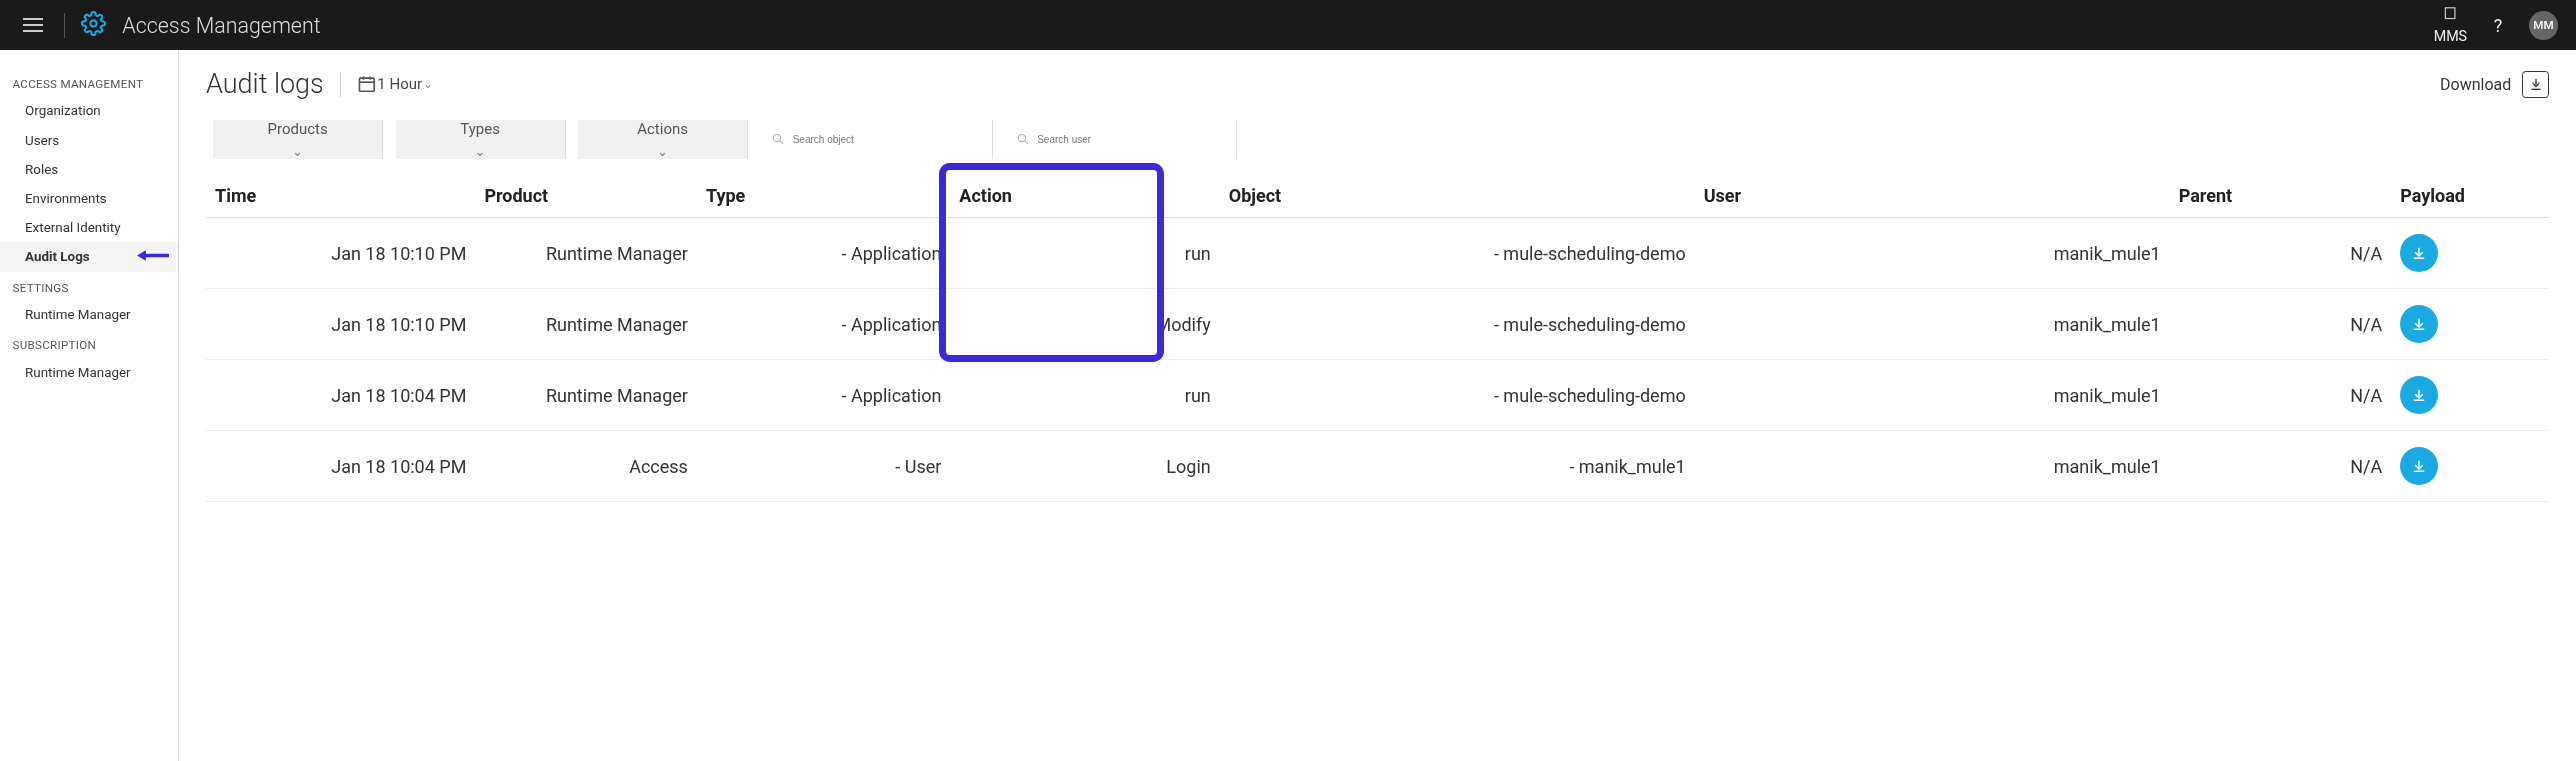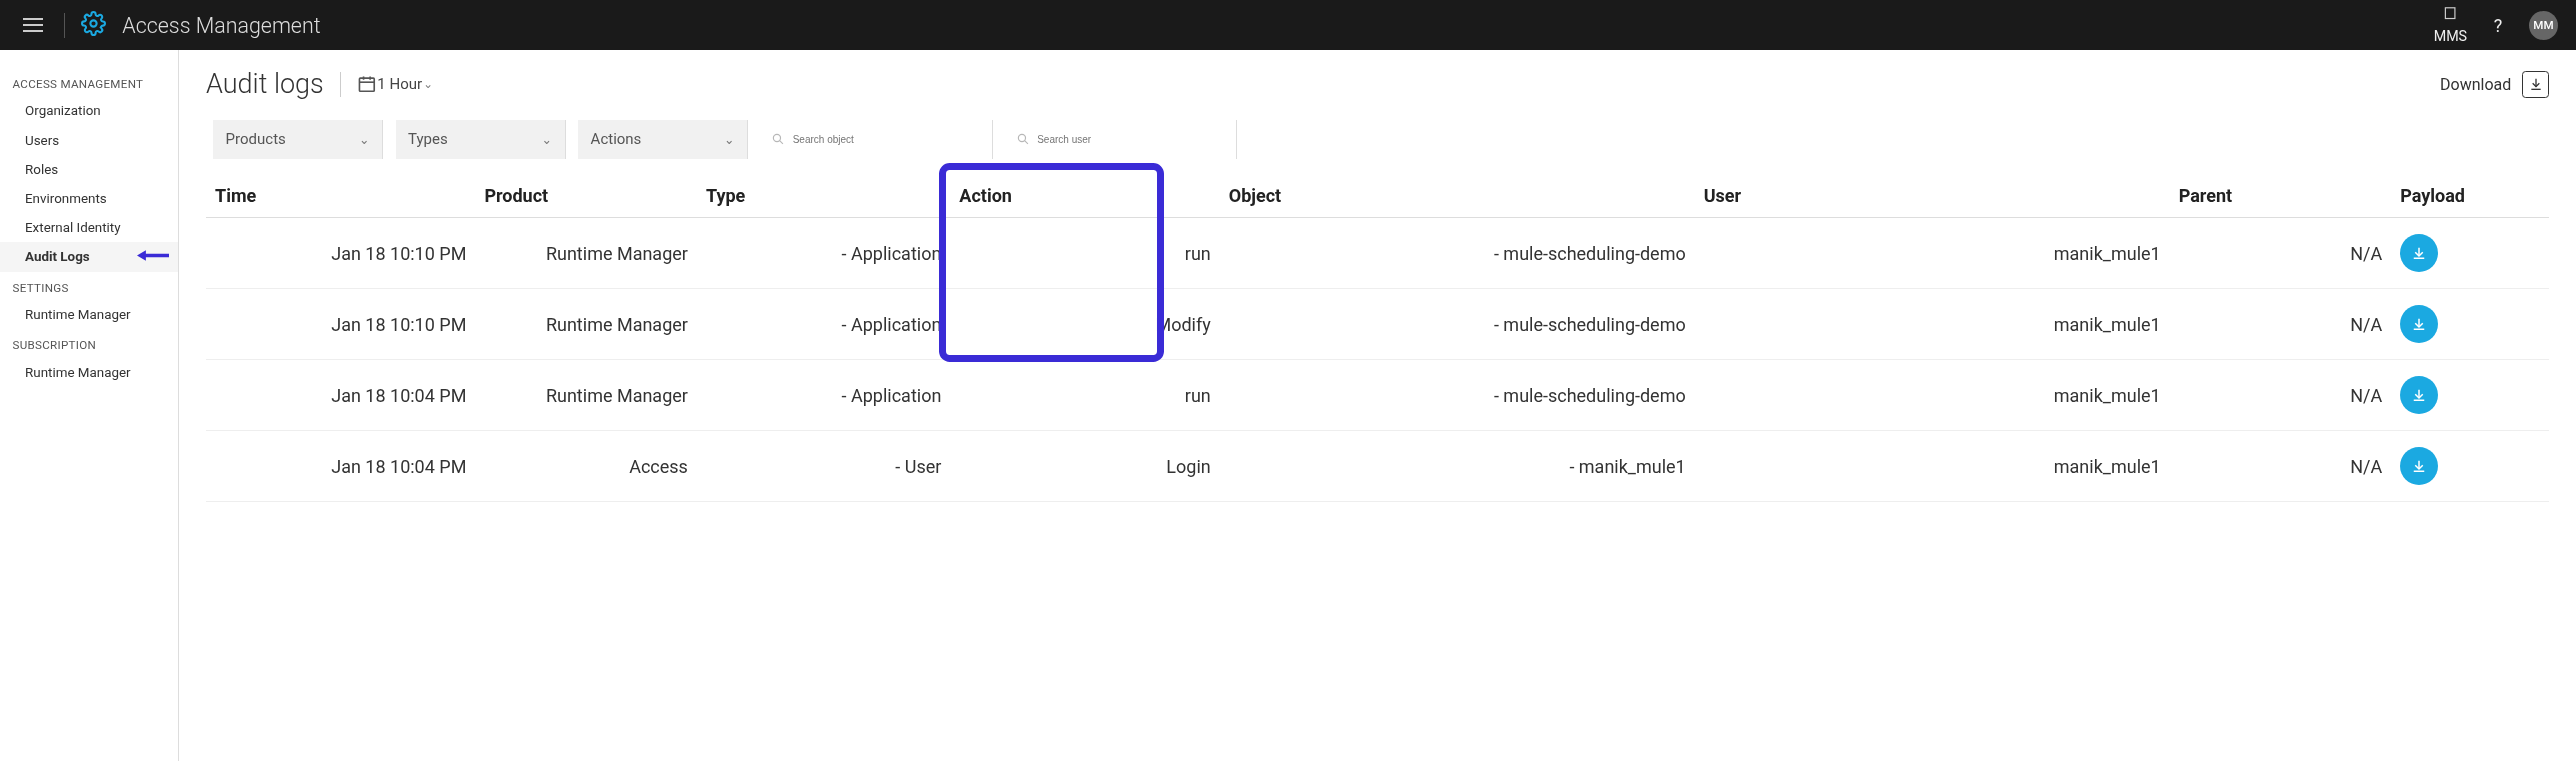--- a/index.html
+++ b/index.html
@@ -33,21 +33,21 @@
   .page-head h1 { font-size:27px; font-weight:300; color:#333; }
   .page-head .vsep { width:0.9px; height:25px; background:#ccc; }
   .time-picker { display:flex; align-items:center; gap:1px; cursor:pointer; color:#444; font-size:15px;}
   .time-picker svg { width:19.7px; height:19.7px; }
   .page-head .spacer { flex:1; }
   .download { display:flex; align-items:center; gap:10.7px; color:#333; font-size:16px; cursor:pointer;}
   .download .dl-icon { width:27px; height:27px; border:1.8px solid #333; border-radius:3.6px; display:flex; align-items:center; justify-content:center;}
 
   
   .filters { display:flex; gap:12.5px; margin-bottom:16px; padding-left:7.1px;}
-  .filter-dd { width:170px; height:39px; background:#f1f1f1; border:none; display:flex; align-items:center; justify-content:space-between; padding:0 12.5px; font-size:15px; color:#555; cursor:pointer; border-right:0.9px solid #ddd;}
+  .filter-dd { width:170px; height:39px; background:#f1f1f1; border:none; display:flex; align-items:center; justify-content:space-between; padding:0 12.5px; font-size:15px; color:#555; cursor:pointer; border-right:0.9px solid #ddd;flex-direction:column;}
   .filter-dd .chev { font-size:12.5px; color:#777;}
   .search-box { width:232px; height:39px; background:#fff; border:none; border-right:0.9px solid #ddd; display:flex; align-items:center; padding:0 10.7px; gap:7.1px; color:#888; font-size:15px;}
   .search-box input { border:none; outline:none; font-size:10px; flex:1; background:transparent;}
   .search-box svg { width:14.3px; height:14.3px; opacity:0.6;}
 
   
   .tbl { width:100%; border-collapse:collapse; font-size:18px;}
   .tbl th { text-align:left; font-weight:700; padding:10.7px 9px; border-bottom:0.9px solid #ddd; color:#222;}
   .tbl td { padding:16px 9px; border-bottom:0.9px solid #eee; color:#333; vertical-align:middle;text-align:right;}
   .tbl .payload-btn { width:38px; height:38px; border-radius:50%; background:#1ba9e1; display:flex; align-items:center; justify-content:center; cursor:pointer;}

